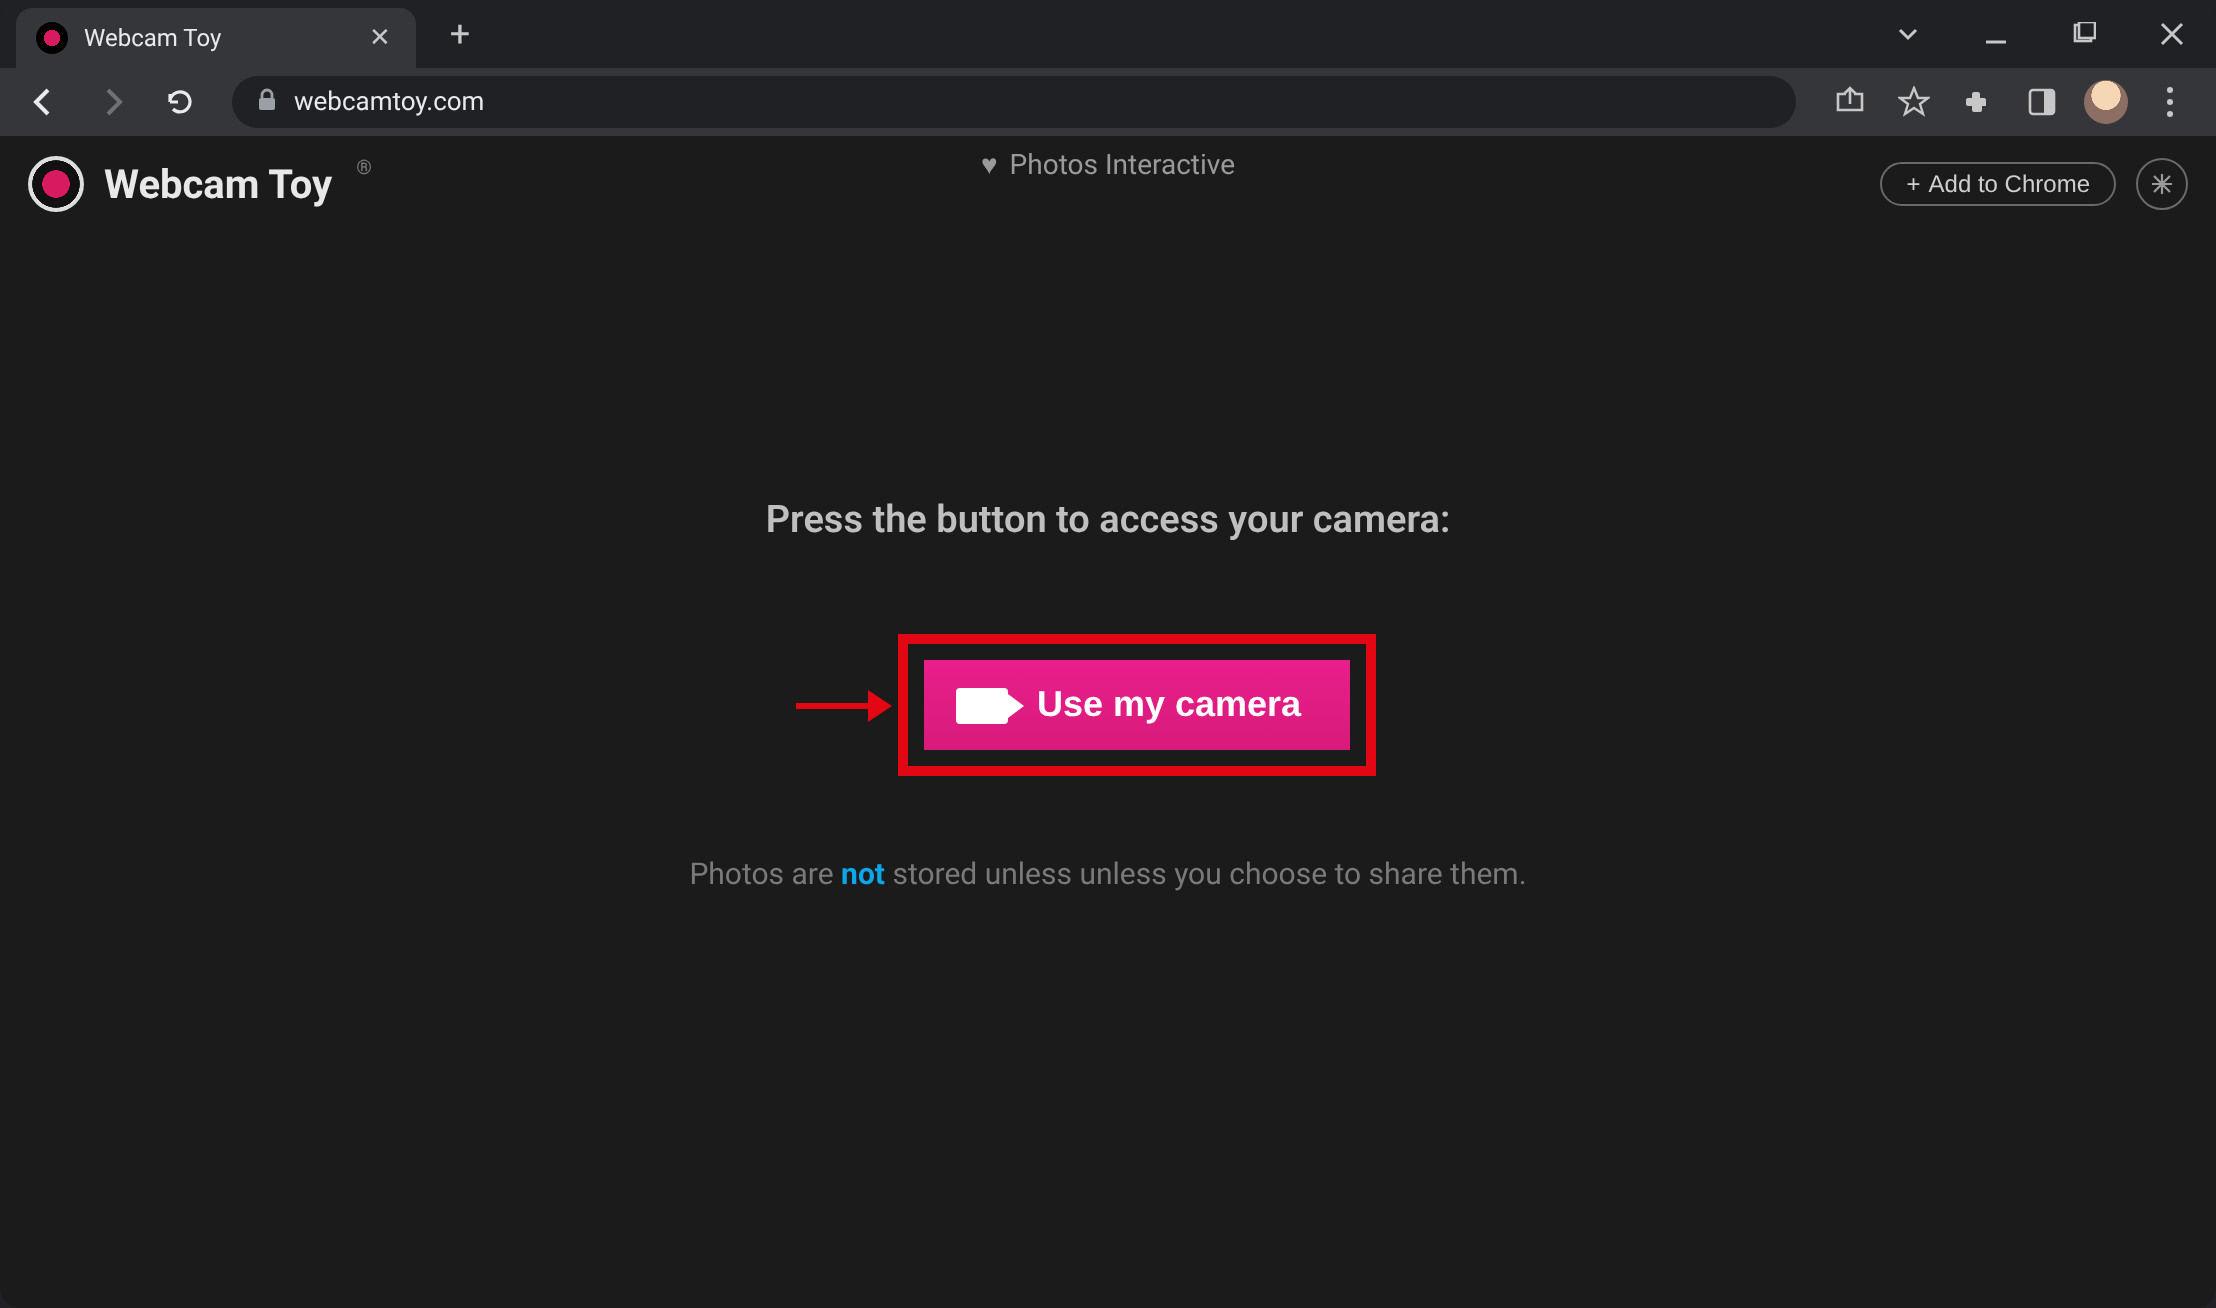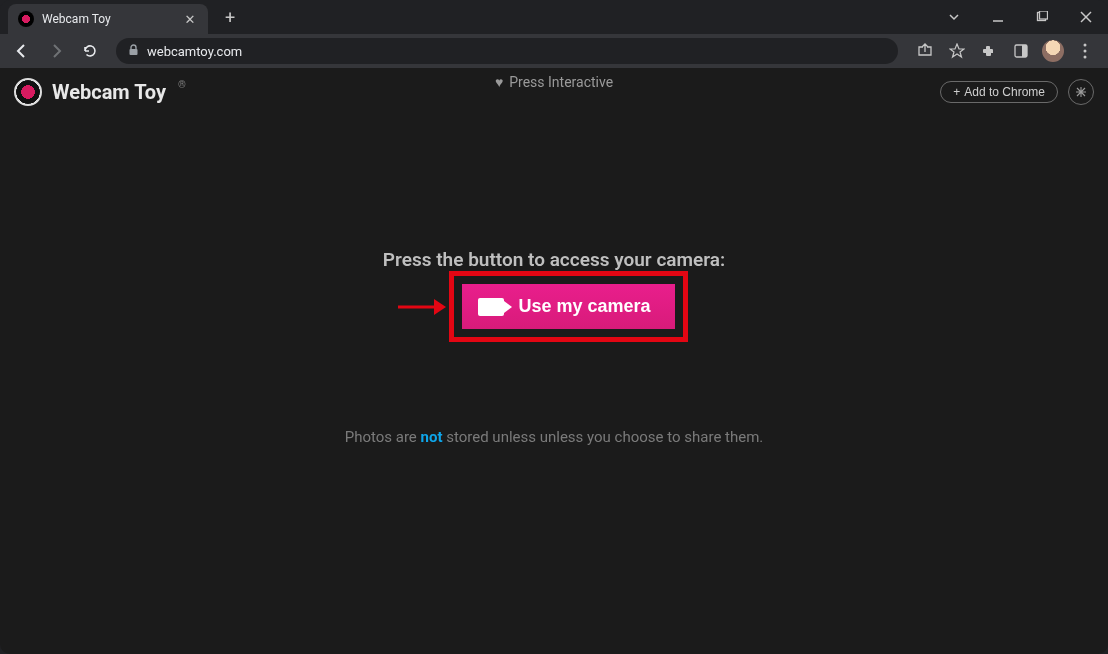--- a/index.html
+++ b/index.html
@@ -146,20 +146,21 @@
   .main-center {
     position:absolute;
     top: 180px;
     left:0; right:0;
     text-align:center;
   }
   .prompt {
     color:#bfbfbf;
     font-size: 19px;
     font-weight:600;
+    margin-bottom: 46px;
   }
 
   .cta-wrapper {
     display:inline-block;
     position:relative;
     border: 5px solid #e30613;
     padding: 8px;
     margin-left: 29px;
   }
   .cta-button {
@@ -302,21 +303,21 @@
 
     <div class="app-header">
       <div class="brand">
         <span class="brand-logo"></span>
         <span>Webcam Toy</span>
         <span class="brand-sup">®</span>
       </div>
 
       <div class="header-center">
         <span>♥</span>
-        <span>Press Interactive</span>
+        <span>Photos Interactive</span>
       </div>
 
       <div class="app-header-right">
         <button class="add-chrome-btn">
           <span>+</span>
           <span>Add to Chrome</span>
         </button>
         <span class="round-icon">
           <svg width="12" height="12" viewBox="0 0 12 12">
               <path d="M2 2 L10 10 M2 10 L10 2 M6 1 L6 11 M1 6 L11 6" stroke="#9a9a9a" stroke-width="1.1"></path>

